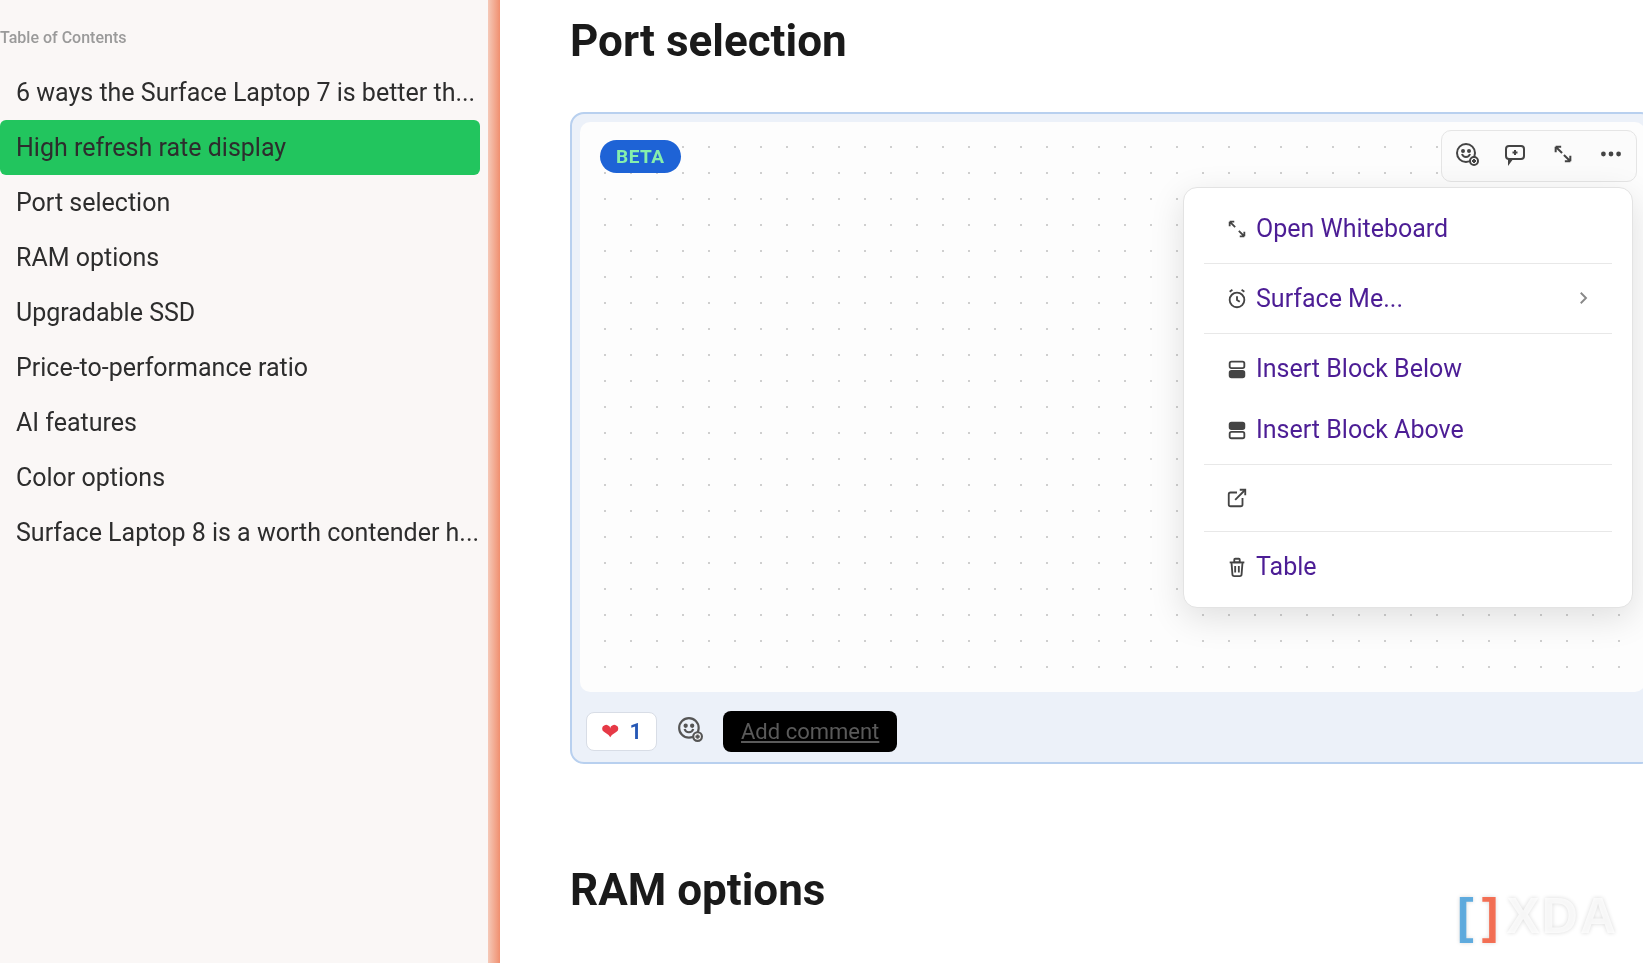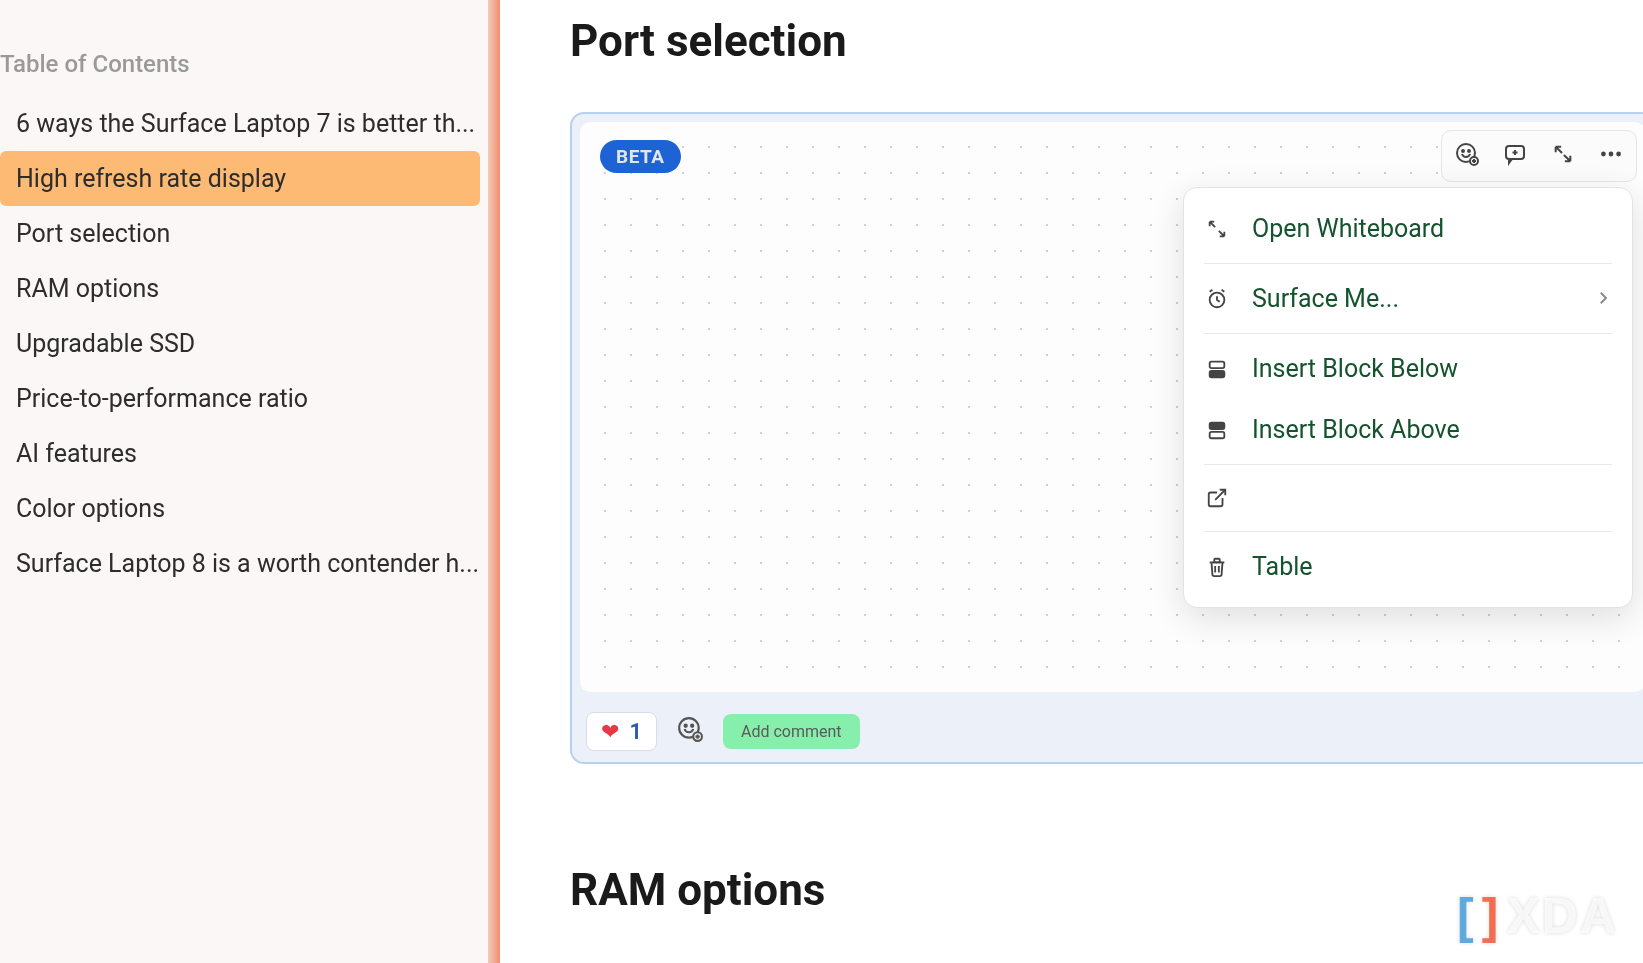--- a/index.html
+++ b/index.html
@@ -27,38 +27,37 @@
       content: "";
       position: absolute;
       right: 0;
       top: 0;
       bottom: 0;
       width: 12px;
       background: linear-gradient(to right, #f5c9b8, #f08f6f);
     }
     .toc-title {
       color: #9a9a9a;
-      font-size: 24px;
+      font-size: 16px;
       font-weight: 500;
       padding: 8px 0 18px 0;
-      margin-top: 22px;
     }
     .toc-item {
       font-size: 25px;
       color: #2d2d2d;
       padding: 13px 0 13px 16px;
       cursor: pointer;
       white-space: nowrap;
       overflow: hidden;
       text-overflow: ellipsis;
       width: 480px;
       border-radius: 6px;
     }
     .toc-item.active {
-      background: #fdba74;
+      background: #22c55e;
     }
     .main {
       flex: 1;
       padding: 0 0 0 70px;
       background: #ffffff;
       position: relative;
     }
     .heading {
       font-size: 44px;
       font-weight: 700;
@@ -85,21 +84,21 @@
       background-image: radial-gradient(#cfcfcf 1px, transparent 1px);
       background-size: 26px 26px;
       background-position: 12px 12px;
       position: relative;
     }
     .beta-badge {
       position: absolute;
       top: 18px;
       left: 20px;
       background: #1e63d6;
-      color: #e5e5e5;
+      color: #86efac;
       font-size: 19px;
       font-weight: 700;
       padding: 5px 16px;
       border-radius: 18px;
       letter-spacing: 0.5px;
     }
     .toolbar {
       position: absolute;
       top: 8px;
       right: 8px;
@@ -142,46 +141,47 @@
     .add-reaction {
       width: 42px;
       height: 42px;
       display: flex;
       align-items: center;
       justify-content: center;
       cursor: pointer;
       color: #555;
     }
     .add-comment {
-      background: #86efac;
+      background: #000000;
       border-radius: 8px;
       padding: 8px 18px;
       color: #5a5a5a;
-      font-size: 16px;
-      cursor: pointer;
+      font-size: 22px;
+      cursor: pointer;
+      text-decoration: underline;
     }
     .context-menu {
       position: absolute;
       top: 65px;
       right: 12px;
       width: 450px;
       background: #fff;
       border: 1px solid #e3e3e3;
       border-radius: 14px;
       box-shadow: 0 10px 35px rgba(0,0,0,0.12);
       padding: 10px 0;
       z-index: 100;
     }
     .menu-item {
       display: flex;
       align-items: center;
-      gap: 22px;
-      padding: 16px 20px;
-      cursor: pointer;
-      color: #14532d;
+      gap: 6px;
+      padding: 16px 40px;
+      cursor: pointer;
+      color: #4c1d95;
       font-size: 25px;
     }
     .menu-icon {
       width: 26px;
       height: 26px;
       display: flex;
       align-items: center;
       justify-content: center;
       color: #444;
       flex-shrink: 0;

